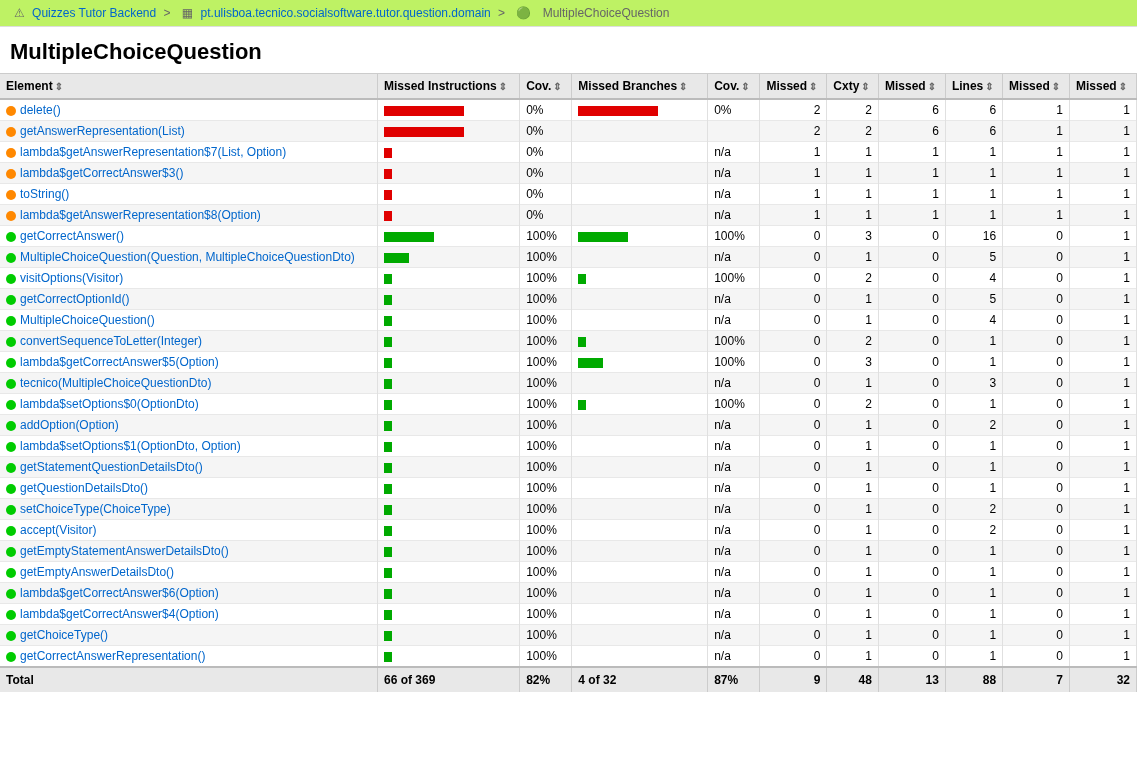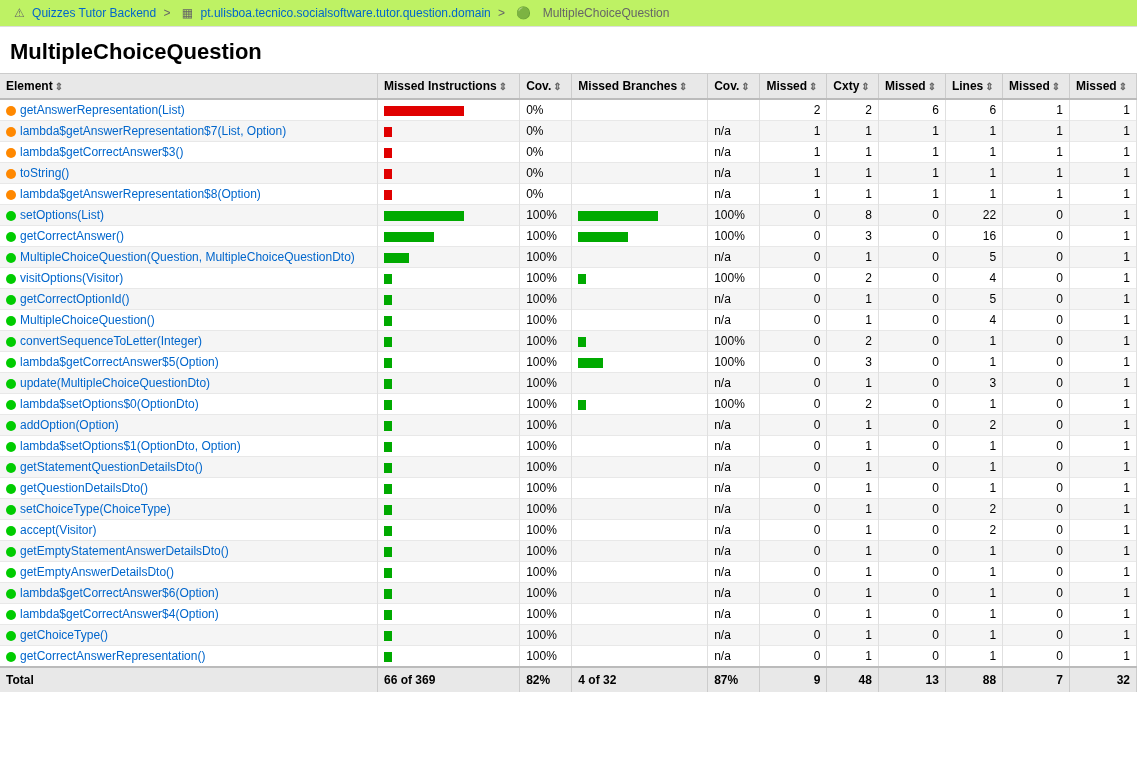--- a/index.html
+++ b/index.html
@@ -117,20 +117,33 @@
       </th>
       <th class="right" style="width:55px;">
         <div class="th-inner">
           <span>Missed</span>
           <span class="sort-icon">⇕</span>
         </div>
       </th>
     </tr>
   </thead>
   <tbody id="table-body">
+  <tr>
+        <td><span class="dot-orange"></span><a class="element-link" href="#">delete()</a></td>
+        <td><div class="bar-container" style="display: inline-block; vertical-align: middle; background: rgb(224, 0, 0); width: 80px; height: 10px;"></div></td>
+        <td>0%</td>
+        <td><div class="bar-container" style="display: inline-block; vertical-align: middle; background: rgb(224, 0, 0); width: 80px; height: 10px;"></div></td>
+        <td>0%</td>
+        <td class="right">2</td>
+        <td class="right">2</td>
+        <td class="right">6</td>
+        <td class="right">6</td>
+        <td class="right">1</td>
+        <td class="right">1</td>
+      </tr>
       <tr>
         <td><span class="dot-orange"></span><a class="element-link" href="#">getAnswerRepresentation(List)</a></td>
         <td><div class="bar-container" style="display: inline-block; vertical-align: middle; background: rgb(224, 0, 0); width: 80px; height: 10px;"></div></td>
         <td>0%</td>
         <td></td>
         <td></td>
         <td class="right">2</td>
         <td class="right">2</td>
         <td class="right">6</td>
         <td class="right">6</td>
@@ -183,33 +196,20 @@
         <td></td>
         <td>n/a</td>
         <td class="right">1</td>
         <td class="right">1</td>
         <td class="right">1</td>
         <td class="right">1</td>
         <td class="right">1</td>
         <td class="right">1</td>
       </tr>
       <tr>
-        <td><span class="dot-green"></span><a class="element-link" href="#">setOptions(List)</a></td>
-        <td><div class="bar-container" style="display: inline-block; vertical-align: middle; background: rgb(0, 170, 0); width: 80px; height: 10px;"></div></td>
-        <td>100%</td>
-        <td><div class="bar-container" style="display: inline-block; vertical-align: middle; background: rgb(0, 170, 0); width: 80px; height: 10px;"></div></td>
-        <td>100%</td>
-        <td class="right">0</td>
-        <td class="right">8</td>
-        <td class="right">0</td>
-        <td class="right">22</td>
-        <td class="right">0</td>
-        <td class="right">1</td>
-      </tr>
-      <tr>
         <td><span class="dot-green"></span><a class="element-link" href="#">getCorrectAnswer()</a></td>
         <td><div class="bar-container" style="display: inline-block; vertical-align: middle; background: rgb(0, 170, 0); width: 50px; height: 10px;"></div></td>
         <td>100%</td>
         <td><div class="bar-container" style="display: inline-block; vertical-align: middle; background: rgb(0, 170, 0); width: 50px; height: 10px;"></div></td>
         <td>100%</td>
         <td class="right">0</td>
         <td class="right">3</td>
         <td class="right">0</td>
         <td class="right">16</td>
         <td class="right">0</td>
@@ -287,21 +287,21 @@
         <td><div class="bar-container" style="display: inline-block; vertical-align: middle; background: rgb(0, 170, 0); width: 25px; height: 10px;"></div></td>
         <td>100%</td>
         <td class="right">0</td>
         <td class="right">3</td>
         <td class="right">0</td>
         <td class="right">1</td>
         <td class="right">0</td>
         <td class="right">1</td>
       </tr>
       <tr>
-        <td><span class="dot-green"></span><a class="element-link" href="#">update(MultipleChoiceQuestionDto)</a></td>
+        <td><span class="dot-green"></span><a class="element-link" href="#">tecnico(MultipleChoiceQuestionDto)</a></td>
         <td><div class="bar-container" style="display: inline-block; vertical-align: middle; background: rgb(0, 170, 0); width: 8px; height: 10px;"></div></td>
         <td>100%</td>
         <td></td>
         <td>n/a</td>
         <td class="right">0</td>
         <td class="right">1</td>
         <td class="right">0</td>
         <td class="right">3</td>
         <td class="right">0</td>
         <td class="right">1</td>

